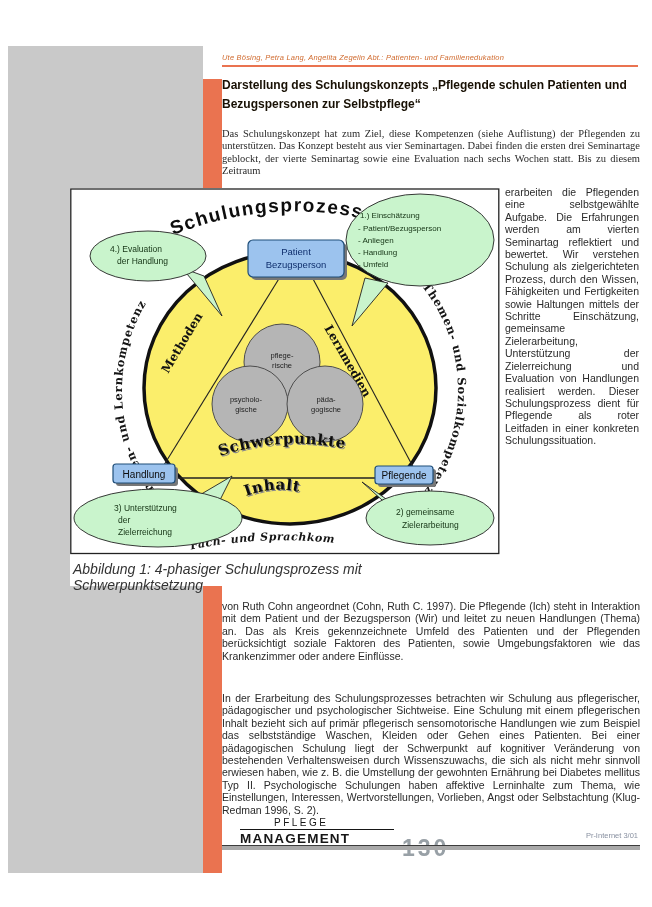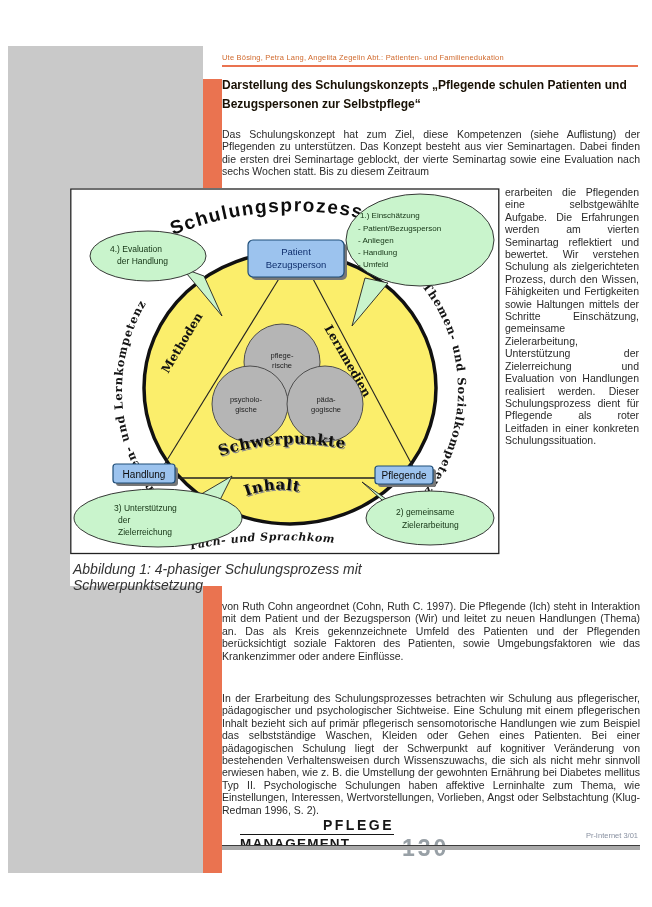--- a/index.html
+++ b/index.html
@@ -6,40 +6,40 @@
   body{
     width:652px;height:907px;position:relative;background:#ffffff;
     font-family:"Liberation Sans", sans-serif;color:#222;overflow:hidden;
   }
   .abs{position:absolute;}
   
   .gray-band{left:8px;top:46px;width:195px;height:827px;background:#c9c9c9;}
   .orange-stripe{left:203px;top:79px;width:19px;height:794px;background:#ea7350;}
   
   .authors{left:222px;top:53px;width:416px;font-size:7.5px;letter-spacing:.2px;
-    color:#d06a2e;border-bottom:2.5px solid #ea7350;padding-bottom:3px;}
+    color:#d06a2e;border-bottom:2.5px solid #ea7350;padding-bottom:3px;font-style:italic;}
   .title{left:222px;top:76px;width:418px;font-size:12px;font-weight:bold;
     line-height:18.5px;color:#181004;}
   
   .par{font-size:10.5px;line-height:12.4px;text-align:justify;color:#2a2a2a;}
-  .intro{left:222px;top:128px;width:418px;}
+  .intro{left:222px;top:128px;width:418px;font-family:Liberation Serif, serif;}
   .narrow{left:505px;top:186px;width:134px;}
   .narrow .p2{margin-top:7px;}
   .p3{left:222px;top:600px;width:418px;}
   .p4{left:222px;top:692px;width:418px;}
   
   .panel{left:70px;top:188px;width:430px;height:398px;background:#ffffff;}
   .caption{left:73px;top:561px;width:420px;font-size:14px;font-style:italic;color:#333;}
   svg{display:block;}
   svg text{font-family:"Liberation Sans", sans-serif;}
   .d-serif{font-family:"DejaVu Serif", serif;}
   
   .brand{left:240px;top:817px;width:154px;color:#161616;}
-  .brand-top{font-size:14px;font-weight:bold;letter-spacing:2.5px;padding-left:34px;
-    border-bottom:1.5px solid #161616;padding-bottom:1px;text-align:right;}
+  .brand-top{font-size:10px;font-weight:normal;letter-spacing:2.5px;padding-left:34px;
+    border-bottom:1.5px solid #161616;padding-bottom:1px;}
   .brand-bottom{font-size:13.5px;font-weight:bold;letter-spacing:1.2px;margin-top:1px;}
   .pageno{left:402px;top:815px;font-size:23px;font-weight:bold;color:#98a0a6;letter-spacing:3px;margin-top:20px;}
   .issue{left:520px;top:831px;width:118px;text-align:right;font-size:7.5px;color:#8890a0;}
   .footer-rule{left:222px;top:845px;width:418px;height:3.5px;background:#a9a9a9;
     border-top:1.5px solid #3c3c3c;}
 </style>
 </head>
 <body>
 
 <div class="abs gray-band"></div>

